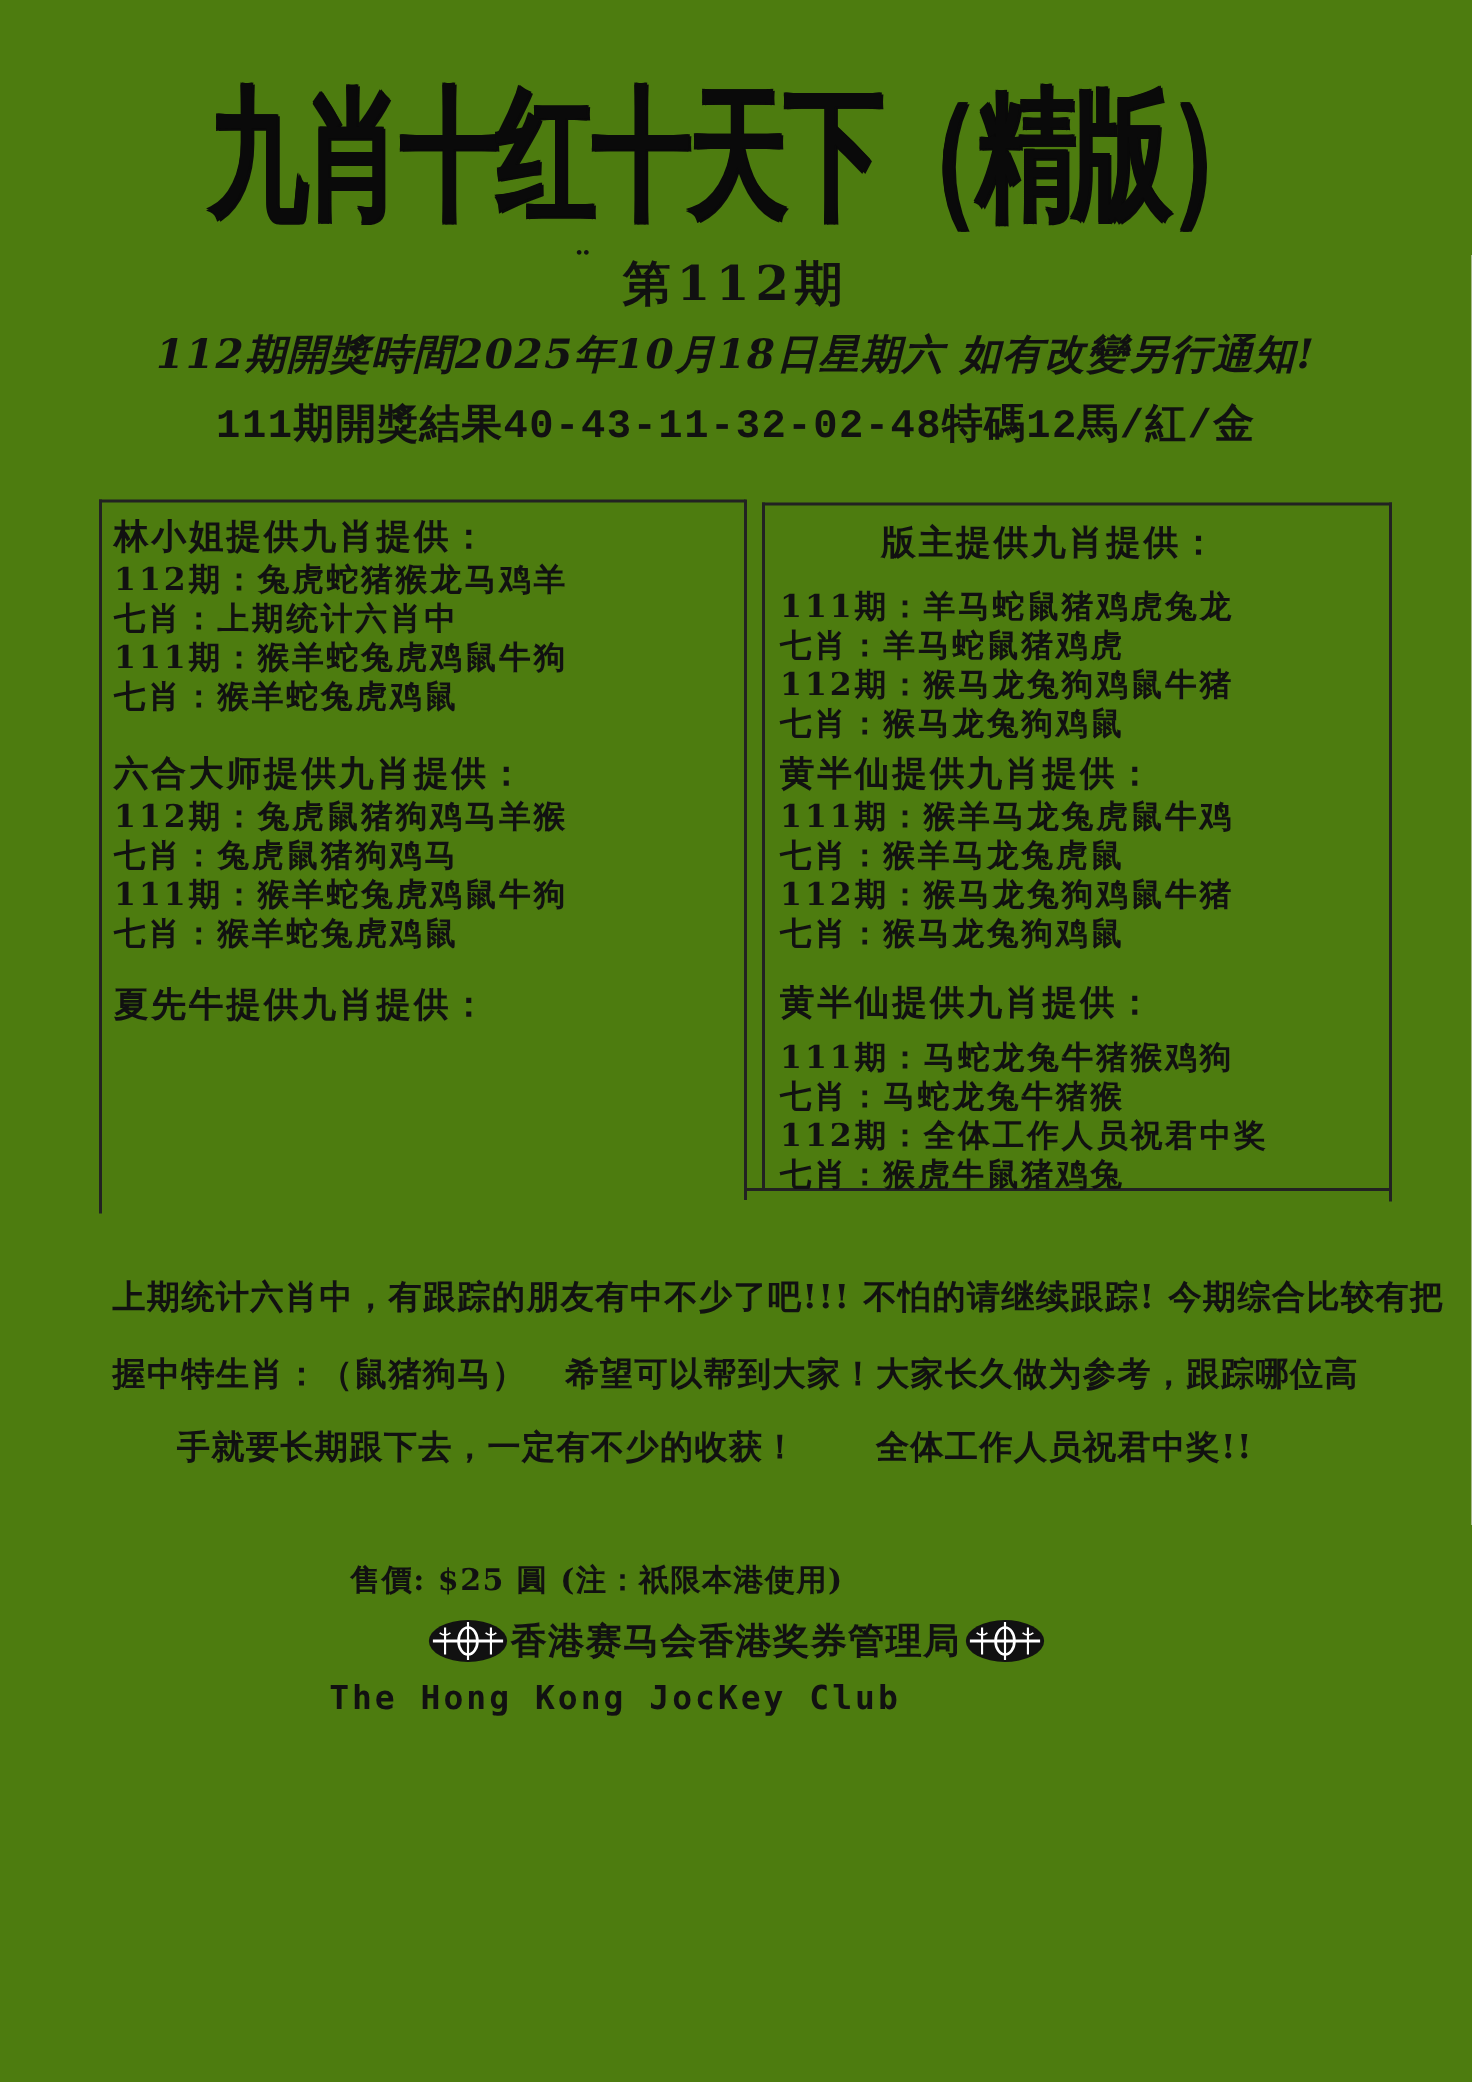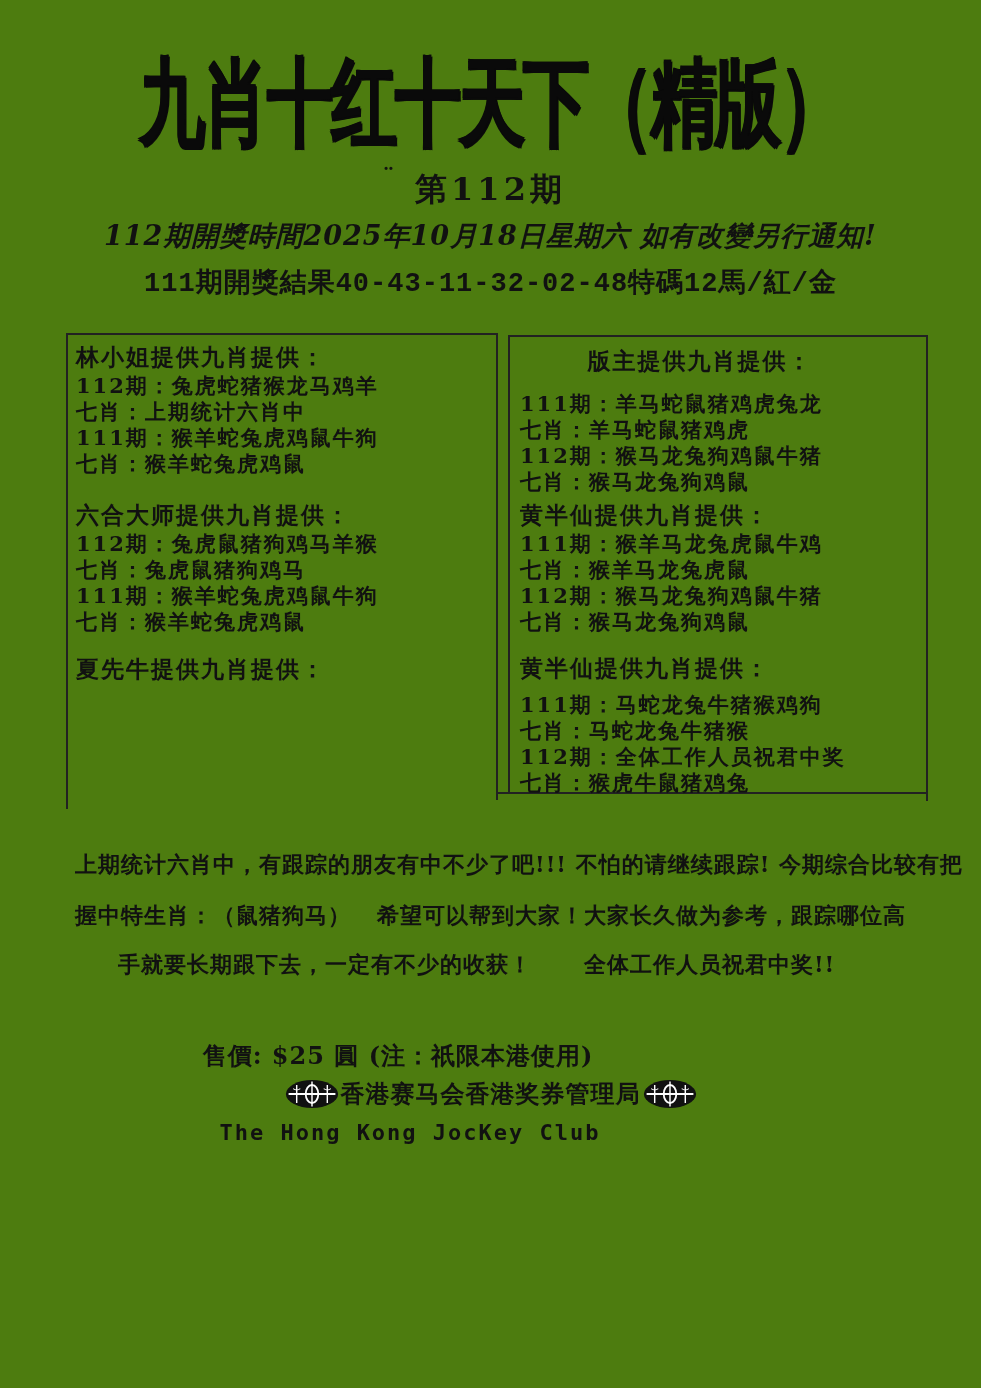--- a/index.html
+++ b/index.html
@@ -28,21 +28,21 @@
   
   .panel{position:absolute;white-space:nowrap;}
   .panel-title{font-size:23px;font-weight:700;letter-spacing:2px;}
   .panel-title.centered{text-align:center;width:360px;}
   .panel-lines{}
   .pl{font-size:21px;font-weight:700;letter-spacing:2px;line-height:26px;white-space:pre;}
   
   .note-line{position:absolute;font-size:22px;font-weight:600;letter-spacing:1px;white-space:pre;}
   
   .price{position:absolute;top:1040px;left:0;width:796px;text-align:center;
-    font-size:24px;font-weight:700;letter-spacing:1px;}
+    font-size:20px;font-weight:700;letter-spacing:1px;}
   .org-row{position:absolute;top:1078px;left:0;width:981px;display:flex;
     justify-content:center;align-items:center;gap:2px;text-align:right;}
   .org-cn{font-size:24px;font-weight:700;letter-spacing:1px;}
   .logo{display:inline-block;width:54px;height:32px;}
   .org-en{position:absolute;top:1120px;left:0;width:820px;text-align:center;
     font-family:"DejaVu Sans Mono","Liberation Mono",monospace;
     font-size:22px;font-weight:600;letter-spacing:2px;}
 </style>
 </head>
 <body>

